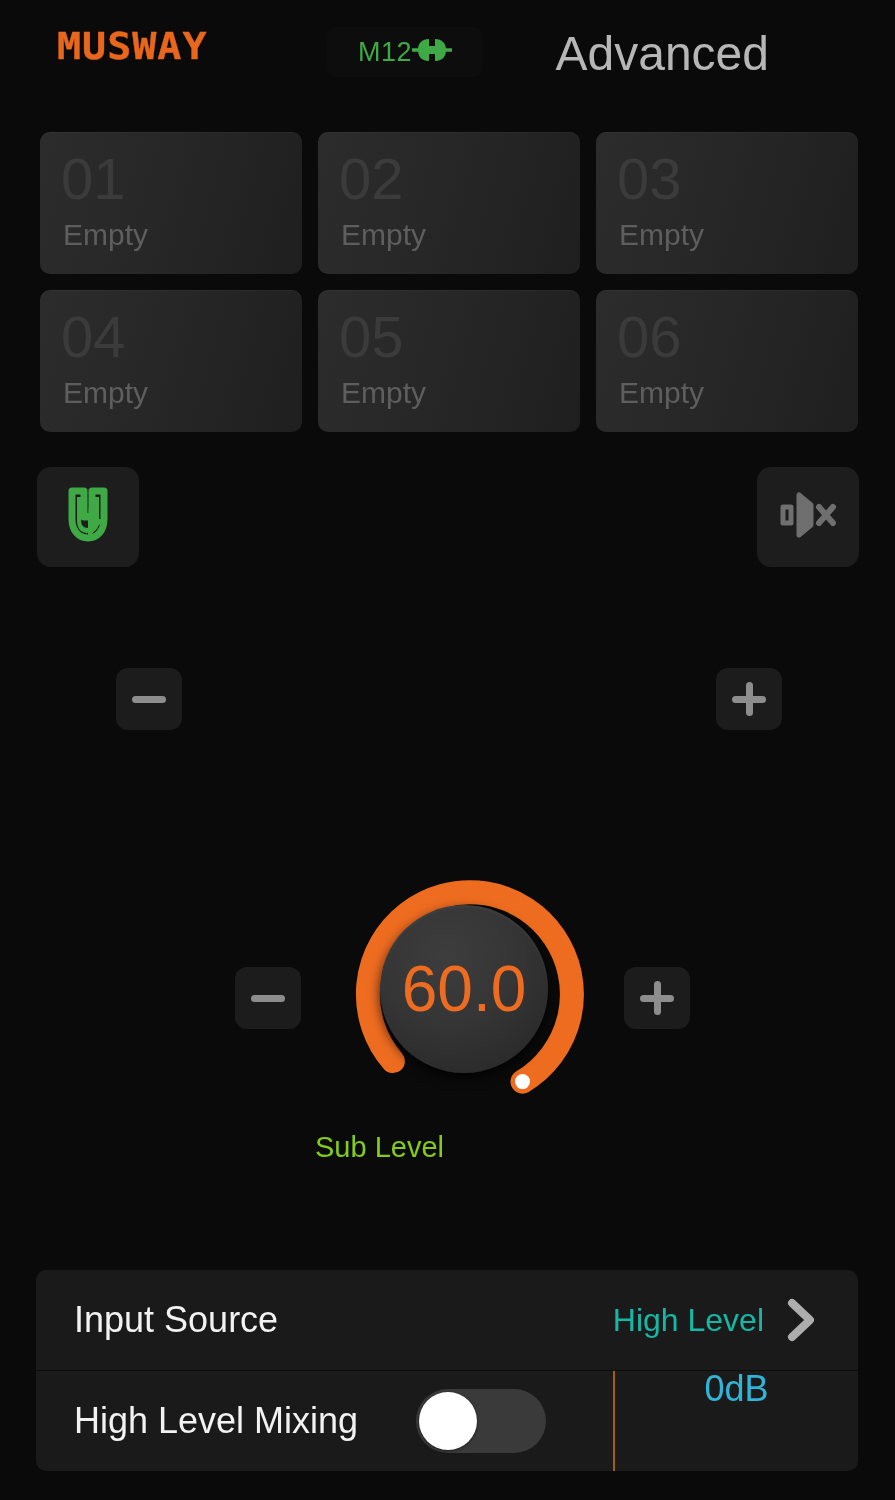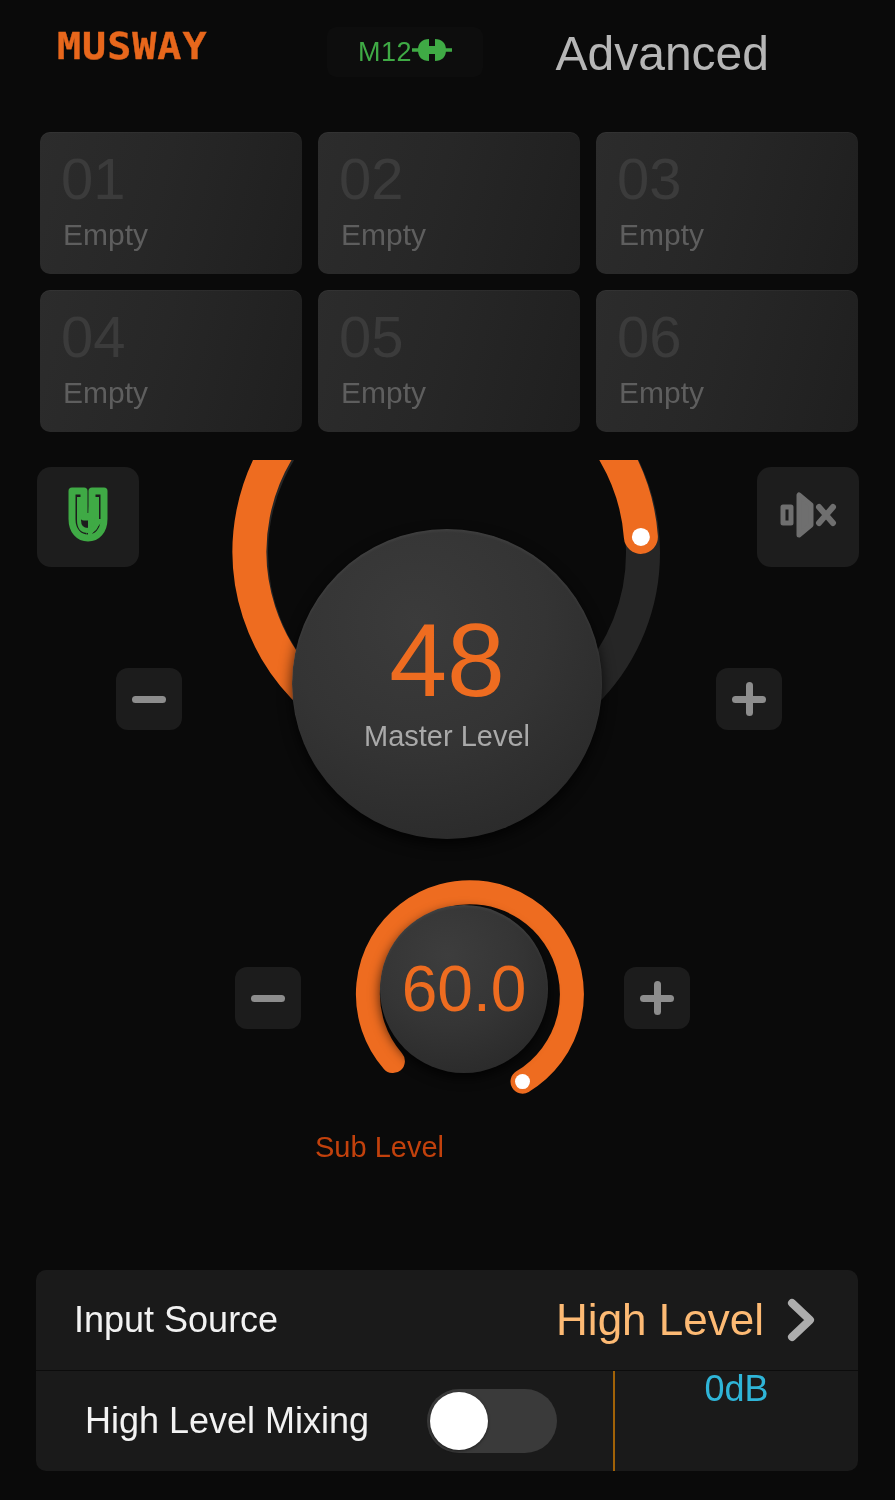--- a/index.html
+++ b/index.html
@@ -195,21 +195,21 @@
   .sub-value {
     color: #ee6c20;
     font-size: 64px;
     line-height: 1;
   }
   .sub-label {
     position: absolute;
     left: 0; top: 264px;
     width: 727px;
     text-align: center;
-    color: #c2410c;
+    color: #84cc16;
     font-size: 29px;
   }
 
   
   .rows {
     position: absolute;
     left: 36px; top: 1270px;
     width: 822px;
   }
   .row {
@@ -220,30 +220,30 @@
   }
   .row-input {
     height: 100px;
     border-radius: 10px 10px 0 0;
     padding: 0 40px 0 38px;
   }
   .row-mix {
     height: 100px;
     border-radius: 0 0 10px 10px;
     border-top: 1px solid #0c0c0c;
-    padding: 0 0 0 49px;
+    padding: 0 0 0 38px;
   }
   .row-title {
     color: #f2f2f2;
     font-size: 36px;
     line-height: 1;
   }
   .row-value {
-    color: #fdba74;
-    font-size: 44px;
+    color: #14b8a6;
+    font-size: 32px;
     line-height: 1;
     margin-left: auto;
   }
   .chevron {
     margin-left: 20px;
     display: flex;
     align-items: center;
   }
   .toggle {
     width: 130px; height: 64px;
@@ -345,33 +345,20 @@
   </div>
 
   <div class="pm-btn master-minus">
     <span class="bar-h"></span>
   </div>
   <div class="pm-btn master-plus">
     <span class="bar-h"></span>
     <span class="bar-v"></span>
   </div>
 
-  <div class="knob-wrap">
-    <svg width="462" height="450" viewBox="0 0 462 450">
-
-      <path d="M 87.9 301.1 A 196 196 0 1 1 374.1 301.1" fill="none" stroke="#262626" stroke-width="34" stroke-linecap="round" transform="translate(0,-74)"></path>
-
-      <path d="M 87.9 301.1 A 196 196 0 1 1 424.9 150.9" fill="none" stroke="#ee6c20" stroke-width="34" stroke-linecap="round" transform="translate(0,-74)"></path>
-      <circle cx="424.9" cy="76.9" r="9" fill="#ffffff"></circle>
-    </svg>
-    <div class="knob-face">
-      <div class="knob-value">48</div>
-      <div class="knob-label">Master Level</div>
-    </div>
-  </div>
 </div>
 
 <div class="sub-area">
 
   <div class="pm-btn sub-minus">
     <span class="bar-h"></span>
   </div>
   <div class="pm-btn sub-plus">
     <span class="bar-h"></span>
     <span class="bar-v"></span>

